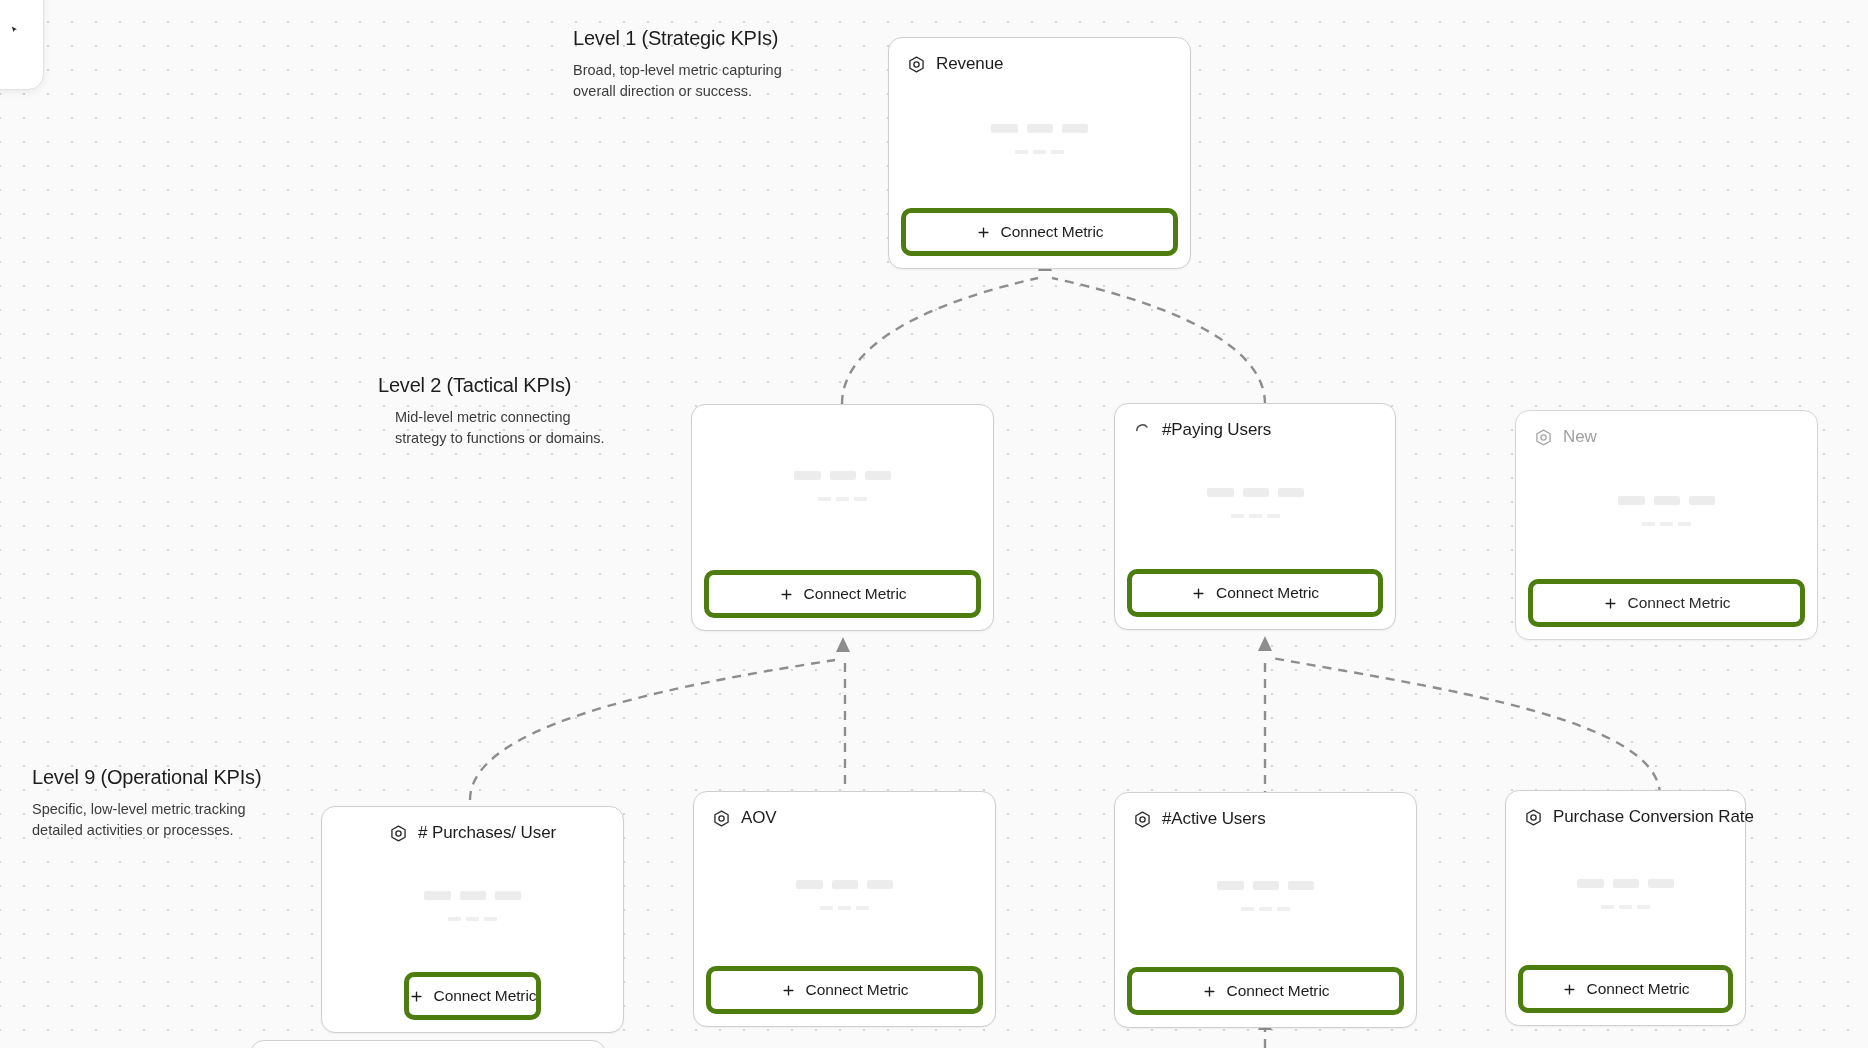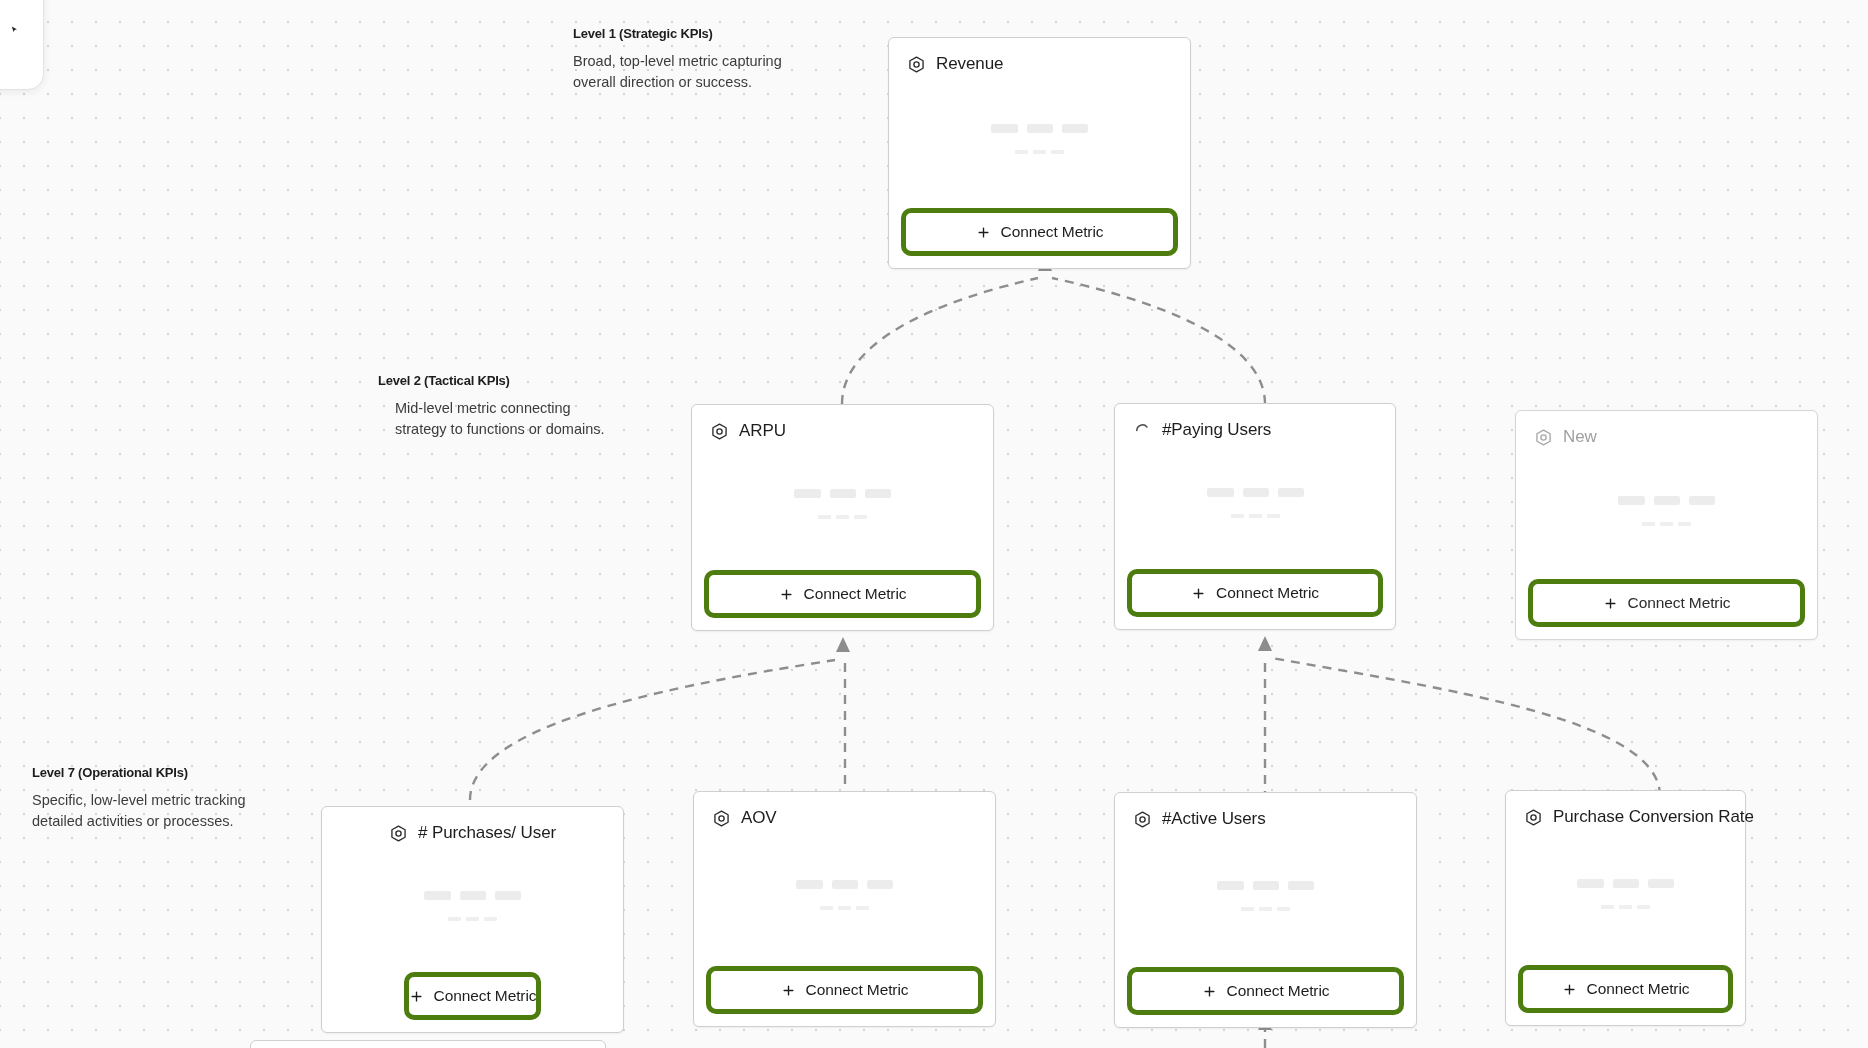--- a/index.html
+++ b/index.html
@@ -41,41 +41,41 @@
     stroke-linecap: butt;
   }
   .edge-head { fill: #8d8d8d; }
 
   
   .level-label {
     position: absolute;
     z-index: 3;
   }
   .level-title {
-    font-size: 13px;
-    font-weight: 700;
+    font-size: 20px;
+    font-weight: 400;
     color: #1d1d1f;
     letter-spacing: -0.2px;
     white-space: nowrap;
     line-height: 1.25;
   }
   .level-desc {
     margin-top: 9px;
     font-size: 14.5px;
     line-height: 1.45;
     color: #3c3c3e;
     max-width: 230px;
   }
 
   
   .card {
     position: absolute;
     background: #ffffff;
     border: 1px solid #cfcfcf;
-    border-radius: 6px;
+    border-radius: 14px;
     z-index: 2;
     display: flex;
     flex-direction: column;
     box-shadow: 0 1px 2px rgba(16,16,16,0.05);
   }
   .card.ghost {
     border-color: #d6d6d6;
   }
 
   .card-head {
@@ -209,21 +209,21 @@
     <div class="level-title">Level 1 (Strategic KPIs)</div>
     <div class="level-desc">Broad, top-level metric capturing overall direction or success.</div>
   </div>
 
   <div class="level-label" style="left:378px; top:373px;">
     <div class="level-title">Level 2 (Tactical KPIs)</div>
     <div class="level-desc" style="margin-left:17px;">Mid-level metric connecting strategy to functions or domains.</div>
   </div>
 
   <div class="level-label" style="left:32px; top:765px;">
-    <div class="level-title">Level 7 (Operational KPIs)</div>
+    <div class="level-title">Level 9 (Operational KPIs)</div>
     <div class="level-desc">Specific, low-level metric tracking detailed activities or processes.</div>
   </div>
 
   <div class="card" id="card-revenue" style="left:888px; top:37px; width:303px; height:232px;">
     <div class="card-head">
       <svg class="card-icon" viewBox="0 0 24 24" fill="none" stroke="currentColor" stroke-width="1.7" stroke-linecap="round" stroke-linejoin="round">
         <path d="M12 2.6 20.3 7.3 20.3 16.7 12 21.4 3.7 16.7 3.7 7.3 Z"></path>
         <circle cx="12" cy="12" r="3.3"></circle>
       </svg>
       <span class="card-title">Revenue</span>
@@ -242,27 +242,20 @@
     </div>
     <div class="connect-btn">
       <svg class="plus-icon" viewBox="0 0 24 24" fill="none" stroke="currentColor" stroke-width="2.2" stroke-linecap="round">
           <path d="M12 5v14M5 12h14"></path>
         </svg>
       <span class="connect-label">Connect Metric</span>
     </div>
   </div>
 
   <div class="card" id="card-arpu" style="left:691px; top:404px; width:303px; height:227px;">
-    <div class="card-head">
-      <svg class="card-icon" viewBox="0 0 24 24" fill="none" stroke="currentColor" stroke-width="1.7" stroke-linecap="round" stroke-linejoin="round">
-        <path d="M12 2.6 20.3 7.3 20.3 16.7 12 21.4 3.7 16.7 3.7 7.3 Z"></path>
-        <circle cx="12" cy="12" r="3.3"></circle>
-      </svg>
-      <span class="card-title">ARPU</span>
-    </div>
     <div class="card-body">
       <div class="sk-row">
         <span class="sk-bar w1"></span>
         <span class="sk-bar w2"></span>
         <span class="sk-bar w3"></span>
       </div>
       <div class="sk-row small">
         <span class="sk-bar s"></span>
         <span class="sk-bar s"></span>
         <span class="sk-bar s"></span>

